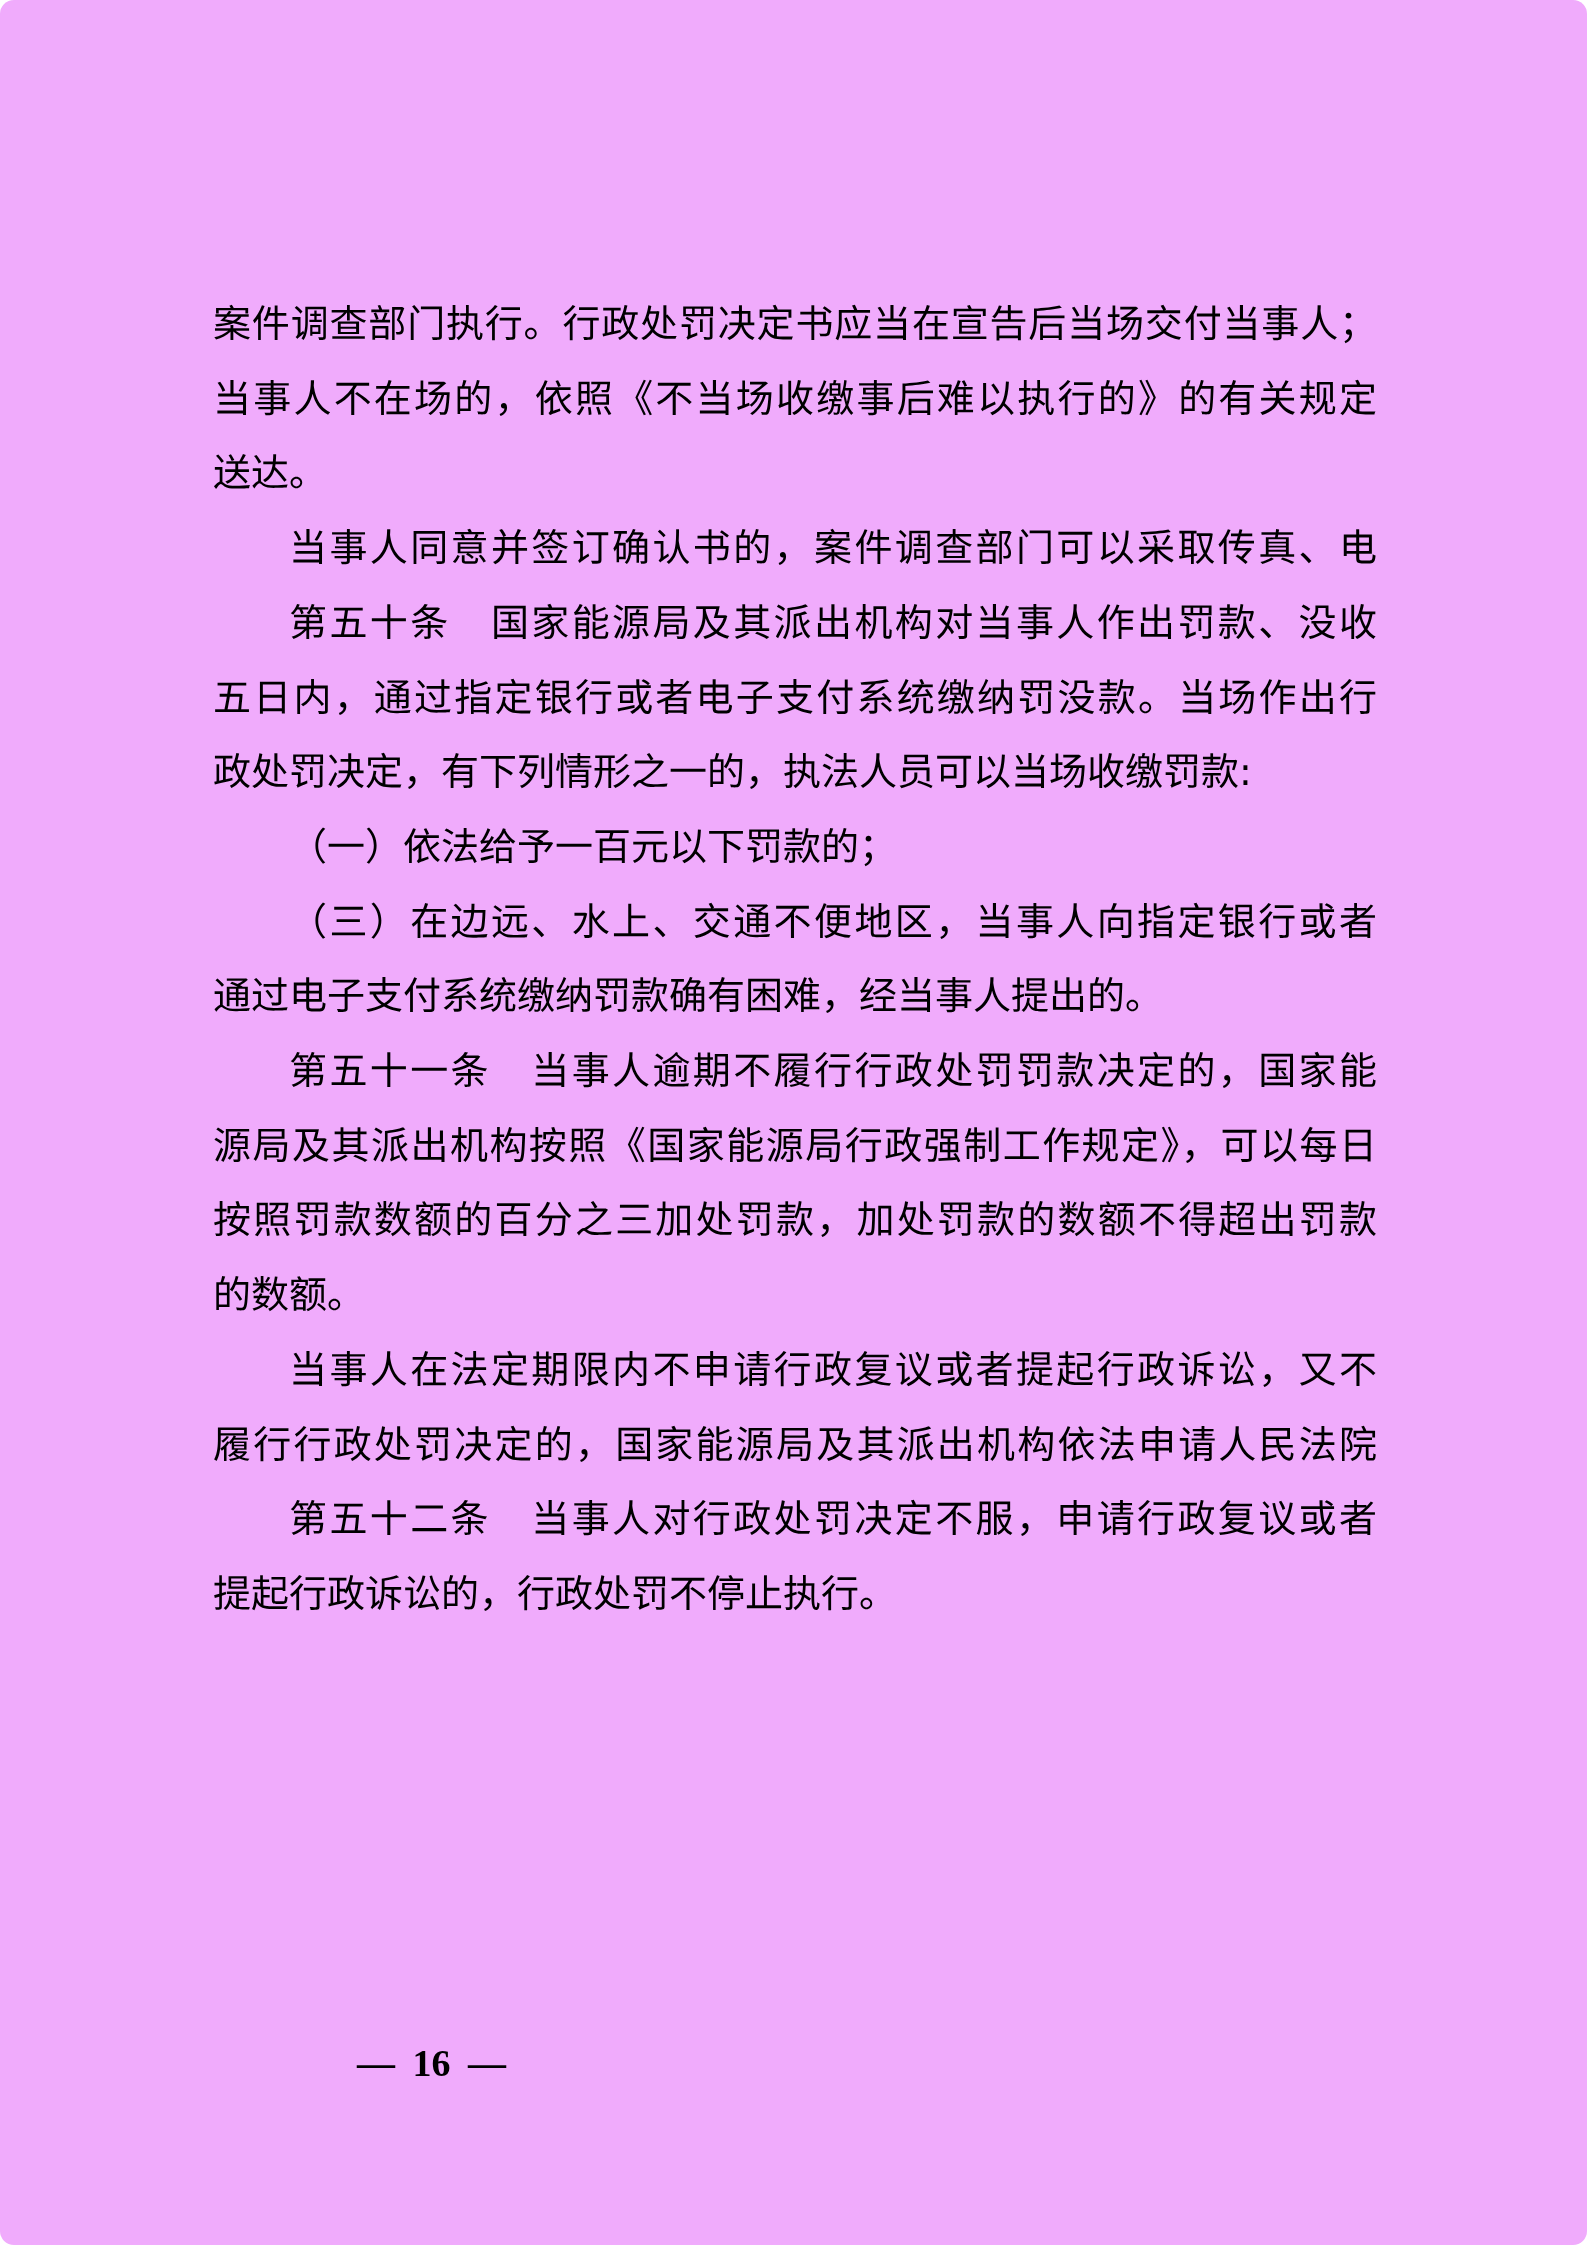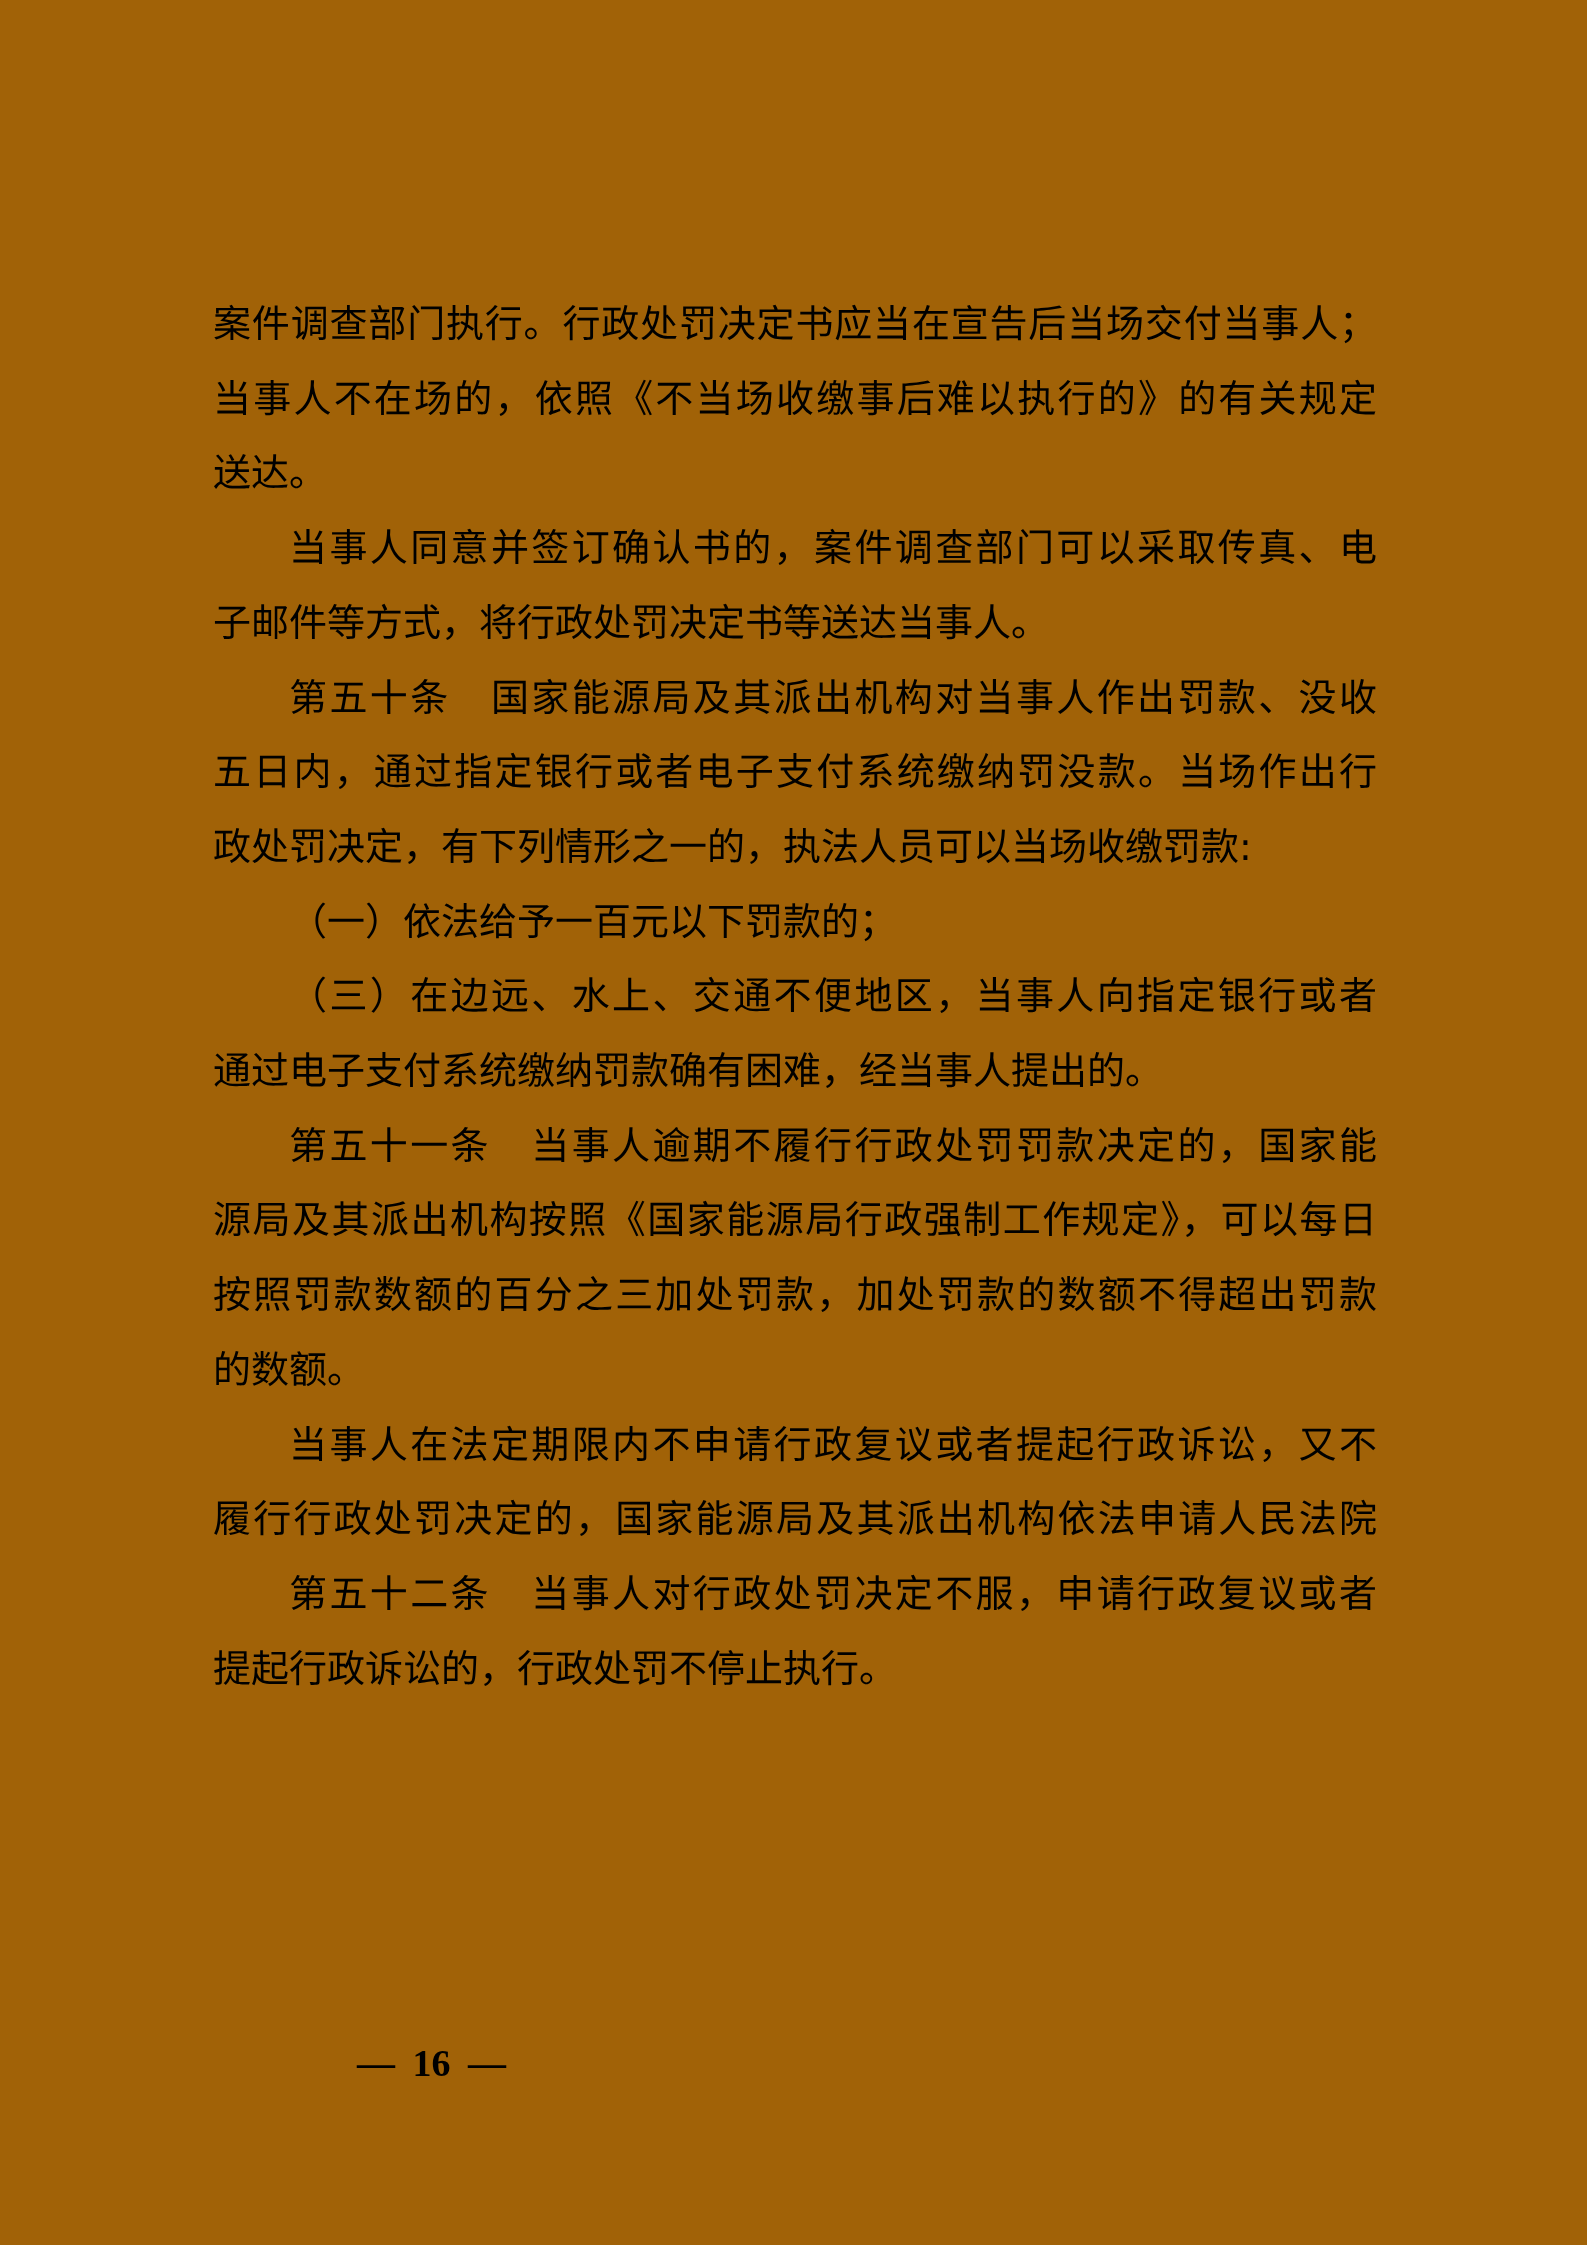--- a/index.html
+++ b/index.html
@@ -42,30 +42,29 @@
     line-height: 1.2;
     color: #000000;
     word-spacing: 8px;
     white-space: pre;
     font-weight: bold;
   }
 </style>
 </head>
 <body>
 
-<div class="page" style="background: #a16207;">
+<div class="page" style="background: #f0abfc; border-radius: 14px;">
   <div class="doc-body" id="doc-body" style="color: rgb(0, 0, 0);">
       <div class="paragraph">
         <span class="line">案件调查部门执行。行政处罚决定书应当在宣告后当场交付当事人；</span>
         <span class="line">当事人不在场的，依照《不当场收缴事后难以执行的》的有关规定</span>
         <span class="line para-last">送达。</span>
       </div>
       <div class="paragraph">
         <span class="line indent">当事人同意并签订确认书的，案件调查部门可以采取传真、电</span>
-        <span class="line para-last">子邮件等方式，将行政处罚决定书等送达当事人。</span>
       </div>
       <div class="paragraph">
         <span class="line indent">第五十条　国家能源局及其派出机构对当事人作出罚款、没收</span>
         <span class="line">五日内，通过指定银行或者电子支付系统缴纳罚没款。当场作出行</span>
         <span class="line para-last">政处罚决定，有下列情形之一的，执法人员可以当场收缴罚款:</span>
       </div>
       <div class="paragraph">
         <span class="line indent para-last">（一）依法给予一百元以下罚款的；</span>
       </div>
       <div class="paragraph">

